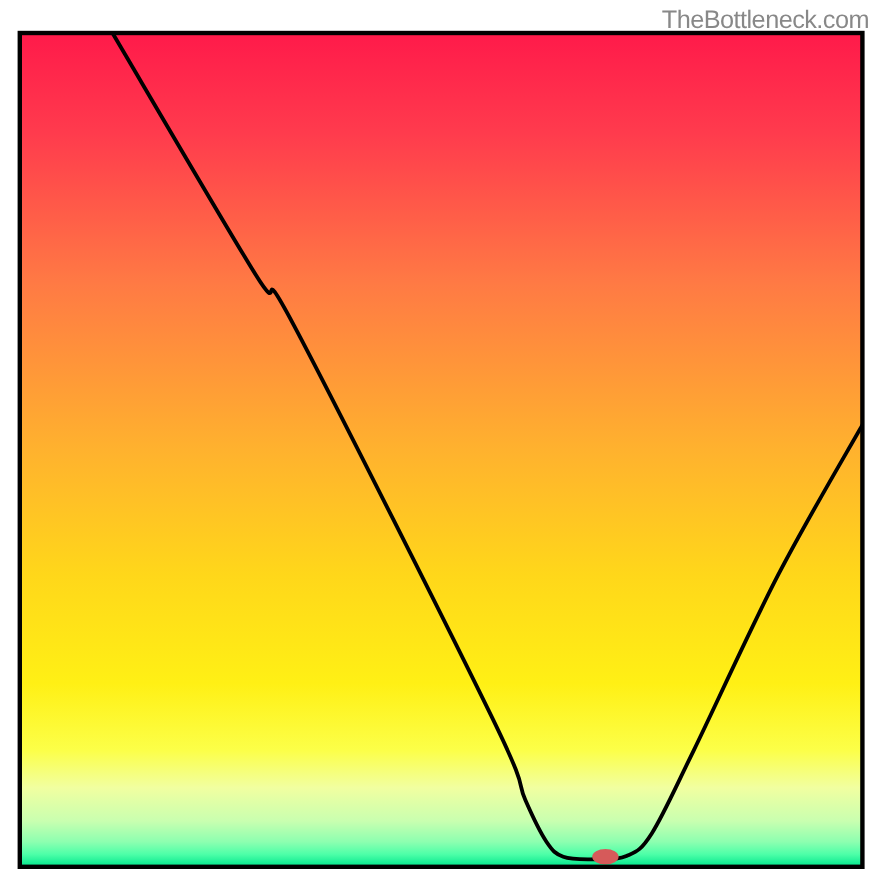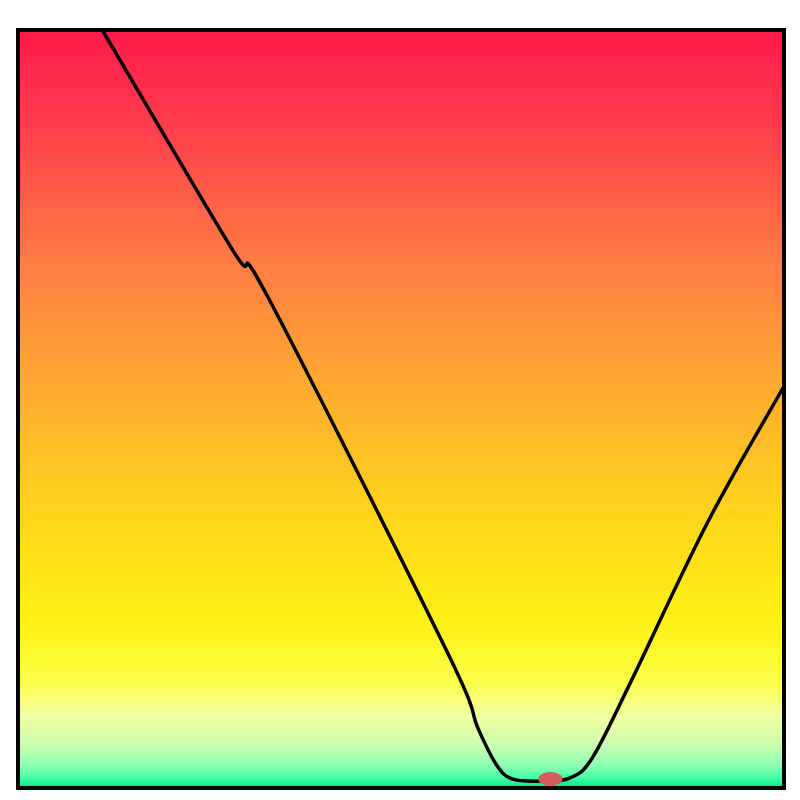--- a/index.html
+++ b/index.html
@@ -27,20 +27,21 @@
     z-index: 10;
   }
   svg {
     display: block;
   }
 </style>
 </head>
 <body>
 
 <div class="chart-container">
+  <div class="watermark">TheBottleneck.com</div>
   <svg id="chart-svg" width="800" height="800" viewBox="0 0 800 800">
     <defs>
       <linearGradient id="bg-grad" x1="0" y1="0" x2="0" y2="1">
           <stop offset="0%" stop-color="#ff1a4a"></stop>
           <stop offset="12%" stop-color="#ff3b4d"></stop>
           <stop offset="30%" stop-color="#ff7a44"></stop>
           <stop offset="50%" stop-color="#ffb22e"></stop>
           <stop offset="65%" stop-color="#ffd71a"></stop>
           <stop offset="78%" stop-color="#fff015"></stop>
           <stop offset="86%" stop-color="#fcff48"></stop>

